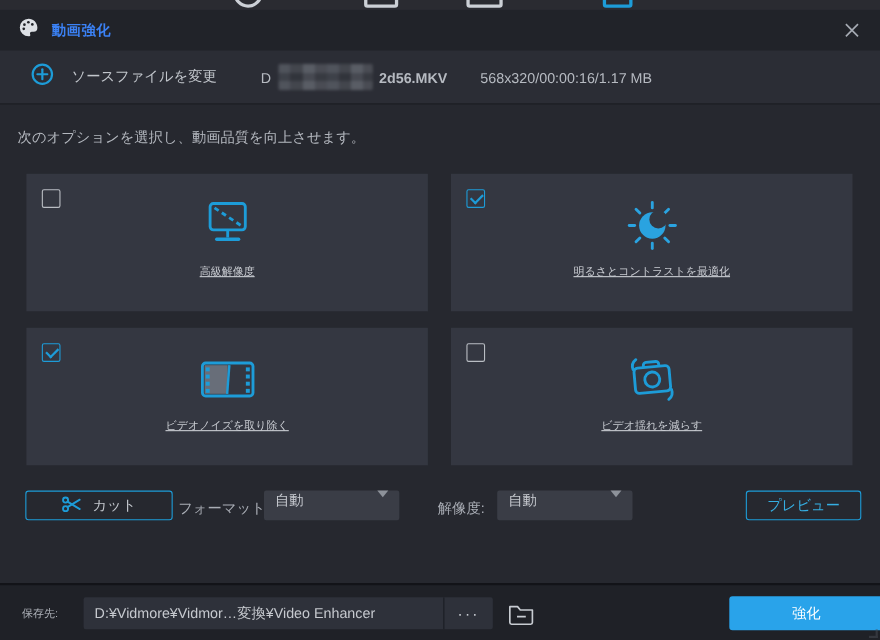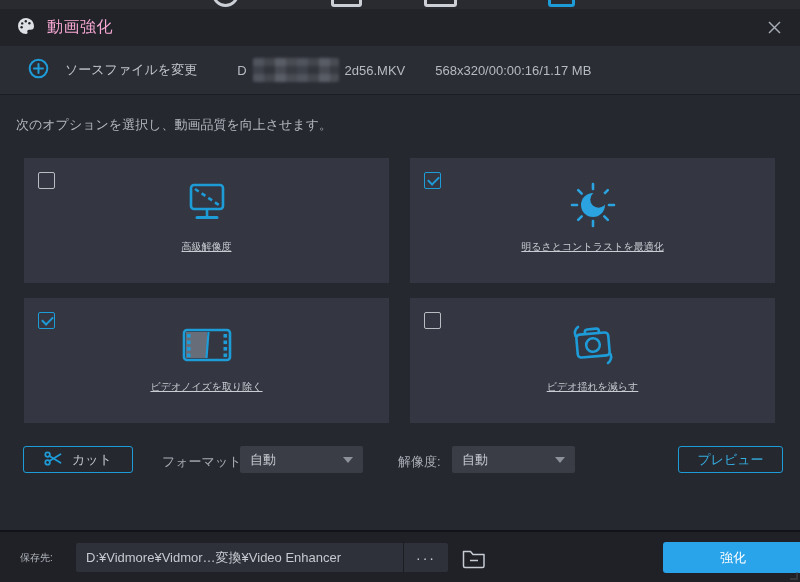--- a/index.html
+++ b/index.html
@@ -11,35 +11,35 @@
   .top-strip { position:absolute; top:0; left:0; width:800px; height:9px; background:#2a2b31; overflow:hidden; z-index:6; }
   .cut-circle { position:absolute; left:212px; top:-20px; width:27px; height:27px; border:3px solid #ccd0d6; border-radius:50%; }
   .cut-rect { position:absolute; top:-13px; width:31px; height:20px; border:3px solid #ccd0d6; border-radius:3px; }
   .cut-rect.r1 { left:331px; }
   .cut-rect.r2 { left:424px; width:33px; }
   .cut-rect.blue { left:548px; width:27px; border-color:#1d9cd8; }
 
   
   .hdr { position:absolute; top:9px; left:0; width:800px; height:37px; background:#212329;
          display:flex; align-items:center; padding:0 16px; gap:11px; }
-  .hdr-title { font-size:16px; color:#f9a8d4; letter-spacing:.5px; }
+  .hdr-title { font-size:13px; color:#3b82f6; letter-spacing:.5px;font-weight:bold; }
   .close-btn { margin-left:auto; width:20px; height:20px; display:flex; align-items:center; justify-content:center; cursor:pointer; }
 
   
   .src { position:absolute; top:46px; left:0; width:800px; height:48px; background:#2b2d35;
          display:flex; align-items:center; padding:0 16px 0 28px; }
   .src-change { display:flex; align-items:center; gap:16px; cursor:pointer; }
   .src-label { font-size:13px; color:#c2c6cc; }
   .src-drive { font-size:13px; color:#b6bac1; margin-left:40px; }
   .blur-block { width:86px; height:24px; margin:0 6px; border-radius:2px; filter:blur(1.6px);
     background-image:
       repeating-linear-gradient(90deg,#4a4e57 0 11px,#3a3d45 11px 22px,#565a63 22px 33px,#42454d 33px 44px),
       repeating-linear-gradient(0deg,rgba(255,255,255,.07) 0 8px,rgba(0,0,0,.12) 8px 16px);
     background-blend-mode:overlay; opacity:.85; }
-  .src-file { font-size:13px; color:#b6bac1; }
+  .src-file { font-size:13px; color:#b6bac1;font-weight:bold; }
   .src-info { font-size:13px; color:#b6bac1; margin-left:30px; }
   .src-divider { position:absolute; top:94px; left:0; width:800px; height:1px; background:#1b1d22; }
 
   .instruction { position:absolute; left:16px; top:116px; font-size:13px; color:#b4b8bf; }
 
   
   .card { position:absolute; width:365px; height:125px; background:#343741; cursor:pointer; }
   .card.c1 { left:24px; top:158px; } .card.c2 { left:410px; top:158px; }
   .card.c3 { left:24px; top:298px; } .card.c4 { left:410px; top:298px; }
   .cbx { position:absolute; left:14px; top:14px; width:17px; height:17px; border:1px solid #b9bdc3;
@@ -47,25 +47,25 @@
   .cbx.checked { border-color:#1d9cd8; }
   .cbx.checked::after { content:""; position:absolute; left:3px; top:3px; width:9px; height:5px;
          border-left:2px solid #1d9cd8; border-bottom:2px solid #1d9cd8; transform:rotate(-45deg); }
   .card-icon { position:absolute; left:0; right:0; top:18px; height:58px;
                display:flex; align-items:center; justify-content:center; }
   .card-label { position:absolute; left:0; right:0; top:82px; text-align:center; font-size:10px; color:#c9ccd2;text-decoration:underline; }
 
   
   .btn-outline { position:absolute; display:flex; align-items:center; justify-content:center; gap:9px;
                  border:1px solid #1d9cd8; border-radius:3px; background:transparent; cursor:pointer; }
-  .cut-btn { left:23px; top:446px; width:110px; height:27px; font-size:13px; color:#c3c7cd;text-align:right; }
+  .cut-btn { left:23px; top:446px; width:134px; height:27px; font-size:13px; color:#c3c7cd;text-align:right; }
   .tb-label { position:absolute; font-size:13px; color:#a9adb5; }
   .fmt-label { left:162px; top:453px; } .res-label { left:398px; top:453px; }
   .dropdown { position:absolute; top:446px; width:123px; height:27px; background:#3a3d46; border-radius:2px;
-              display:flex; align-items:center; padding:0 10px; font-size:13px; color:#c6c9cf; cursor:pointer; }
+              display:flex; align-items:flex-start; padding:0 10px; font-size:13px; color:#c6c9cf; cursor:pointer; }
   .dd-fmt { left:240px; } .dd-res { left:452px; }
   .dd-arrow { margin-left:auto; width:0; height:0; border-left:5px solid transparent;
               border-right:5px solid transparent; border-top:6px solid #8d929a; }
   .preview-btn { left:678px; top:446px; width:105px; height:27px; font-size:13px; color:#35aee2; }
 
   
   .footer { position:absolute; left:0; top:530px; width:800px; height:52px; background:#1f2127;
             border-top:2px solid #121318; }
   .save-label { position:absolute; left:20px; top:19px; font-size:10px; color:#b0b4bb; }
   .path-input { position:absolute; left:76px; top:11px; width:372px; height:29px; background:#2e313a;

